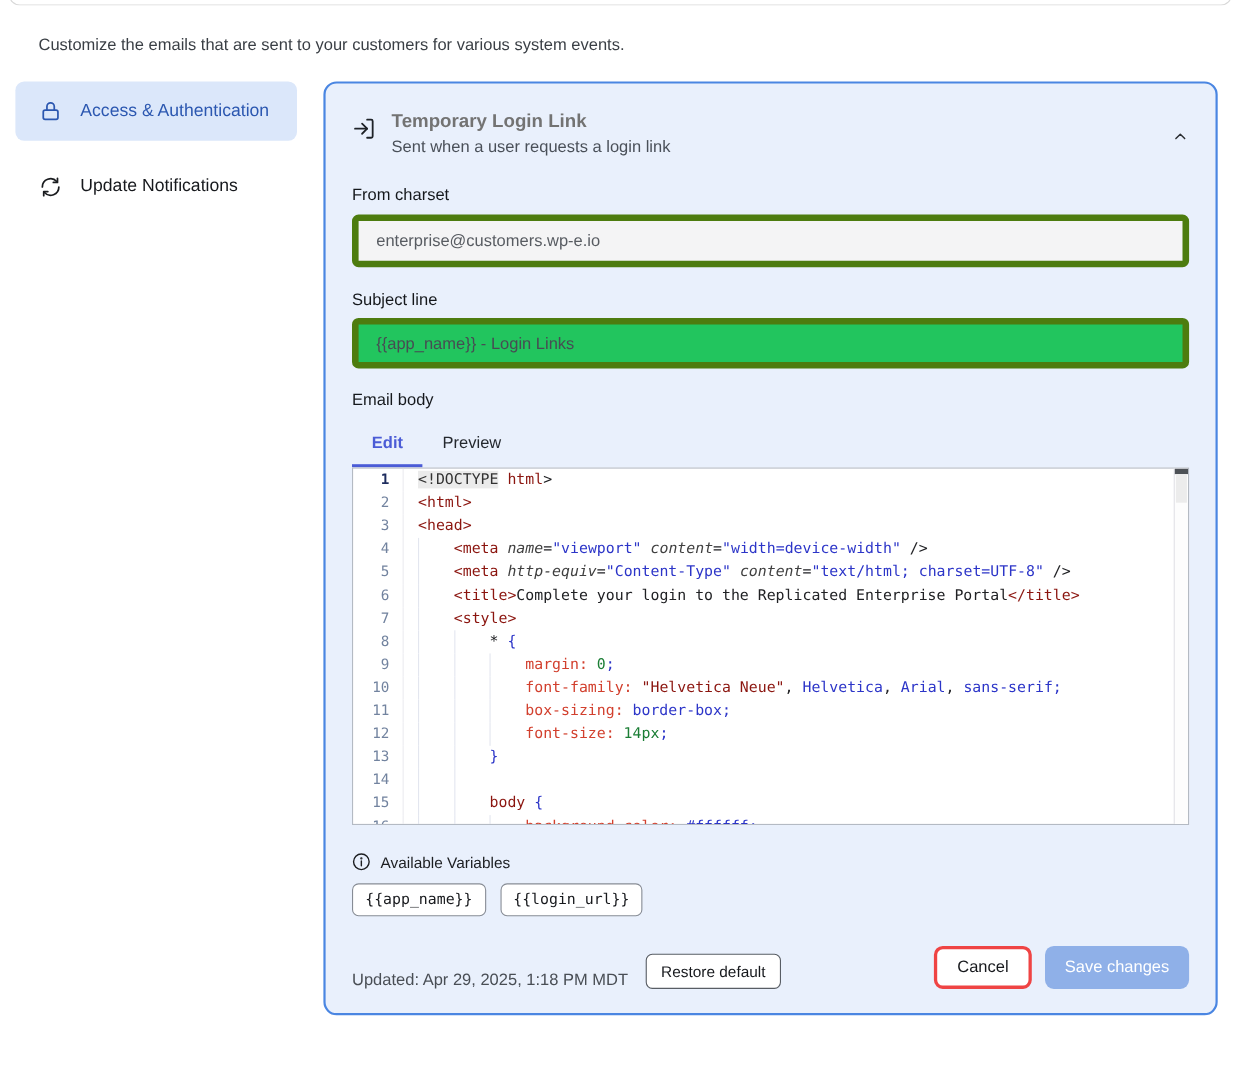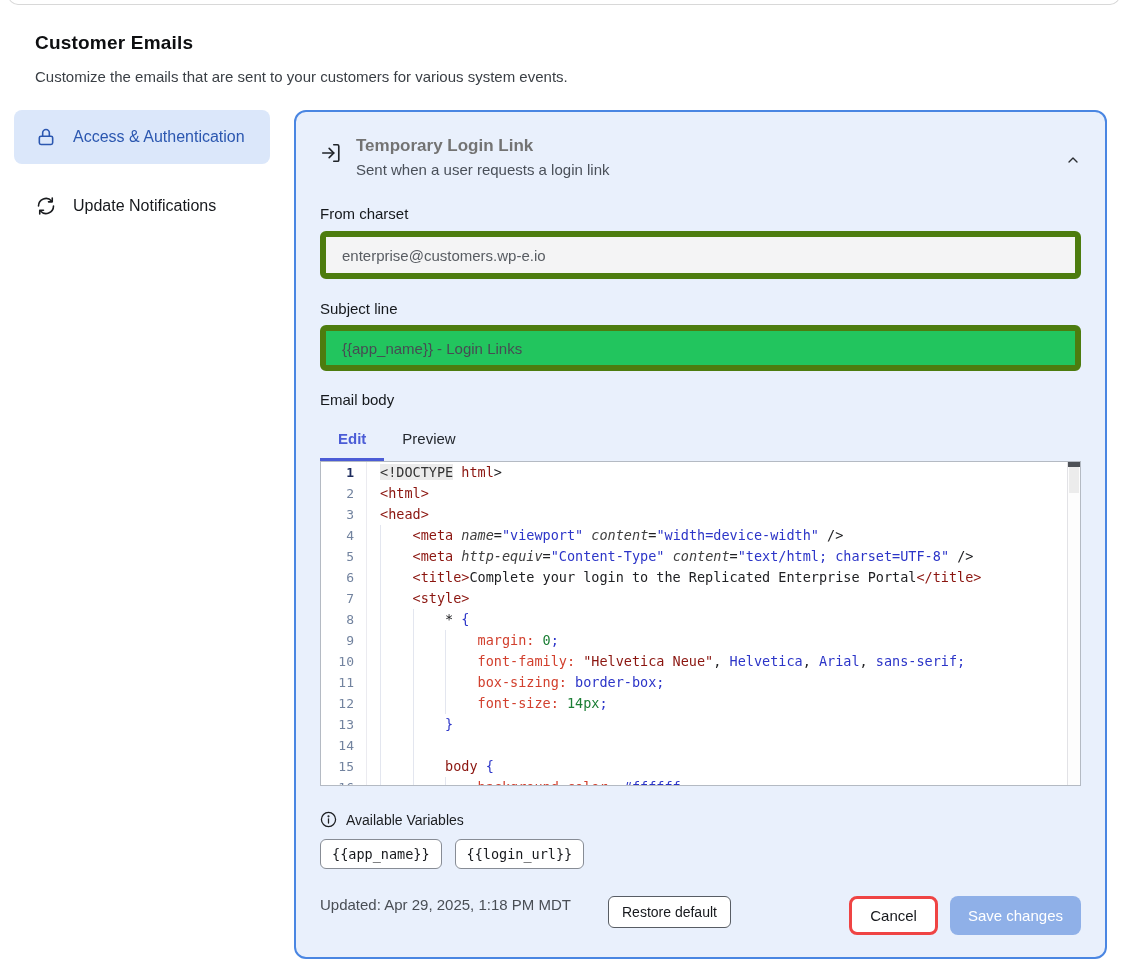--- a/index.html
+++ b/index.html
@@ -68,36 +68,35 @@
   .scrollbar { position:absolute; top:0; right:0; bottom:0; width:13px; background:#fdfdfd; border-left:1px solid #e2e2e6; }
   .sb-thumb { position:absolute; top:0; left:0; right:0; height:5px; background:#4d5156; }
   .sb-shade { position:absolute; top:5px; left:1px; right:1px; height:26px; background:#ececec; }
 
   .avail-row { display:flex; align-items:center; gap:9px; margin-top:25px; }
   .avail-label { font-size:14px; font-weight:500; color:#1c1e21; }
   .chips { display:flex; gap:13px; margin-top:11px;align-items:center; }
   .chip { font:13.5px "DejaVu Sans Mono",monospace; background:#fff; border:1px solid #878c95; border-radius:6px;
     padding:6px 11px; color:#16181c; cursor:pointer; }
 
-  .panel-footer { display:flex; align-items:flex-start; margin-top:27px;gap:21px; }
+  .panel-footer { display:flex; align-items:flex-end; margin-top:27px; }
   .updated-text { font-size:15px; color:#494e55; }
   .btn { font-family:"Liberation Sans","DejaVu Sans",sans-serif; cursor:pointer; }
   .btn.restore { margin-left:16px; font-size:14px; padding:7px 13px; background:#fff; border:1px solid #585d64; border-radius:6px; color:#16181c; }
   .footer-right { margin-left:auto; display:flex; gap:12px; }
   .btn.cancel { font-size:15px; padding:8px 18px; background:#fff; border:3px solid #ef4444; border-radius:8px; color:#16181c; }
   .btn.save { font-size:15px; padding:8px 18px; background:#8fb0e8; border:none; border-radius:8px; color:#fff; }
 </style>
 </head>
 <body>
 
 <div class="screen">
   <div class="top-card-edge"></div>
 
   <div class="page-header">
-    <div class="page-title">Customer Emails</div>
     <div class="page-subtitle">Customize the emails that are sent to your customers for various system events.</div>
   </div>
 
   <div class="content">
 
     <div class="sidebar">
       <div class="side-item active">
         <span class="icon">
           <svg width="20" height="20" viewBox="0 0 24 24" fill="none" stroke="#2b57b0" stroke-width="1.9" stroke-linecap="round" stroke-linejoin="round">
             <rect x="4" y="11" width="16" height="10" rx="2"></rect>

